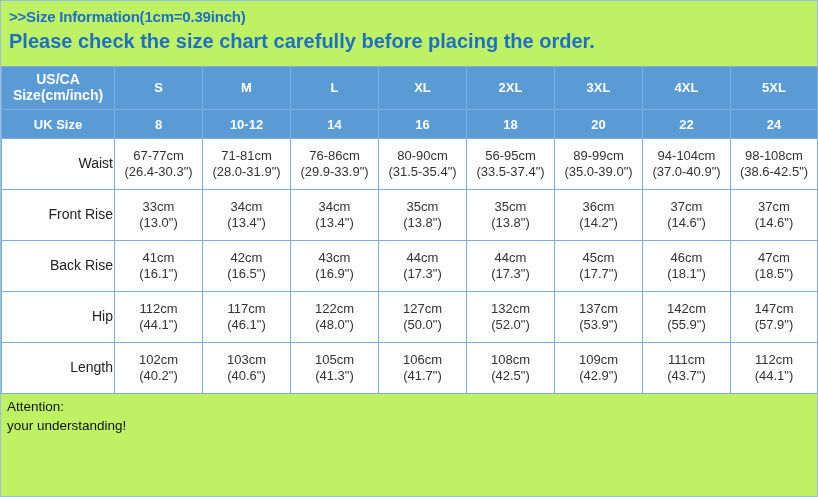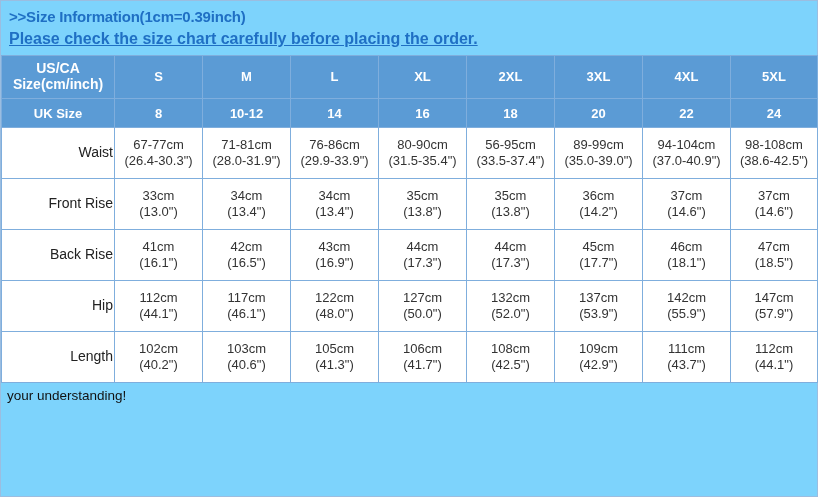--- a/index.html
+++ b/index.html
@@ -12,36 +12,35 @@
     background: #ffffff;
     font-family: "Liberation Sans", sans-serif;
     color: #000000;
     overflow: hidden;
   }
   .page {
     width: 818px;
     height: 497px;
     box-sizing: border-box;
     border: 1px solid #9bbde0;
-    background: #7dd3fc;
+    background: #bef264;
     position: relative;
   }
   .hdr1 {
     color: #1f6fc4;
     font-size: 15px;
     font-weight: bold;
     padding: 7px 8px 2px 8px;
     letter-spacing: -0.2px;
   }
   .hdr2 {
     color: #1f6fc4;
-    font-size: 16px;
+    font-size: 20px;
     font-weight: bold;
-    padding: 3px 8px 7px 8px;
-    text-decoration: underline;
+    padding: 3px 8px 13px 8px;
   }
   table.size {
     border-collapse: collapse;
     width: 816px;
     table-layout: fixed;
   }
   table.size td, table.size th {
     border: 1px solid #7faedd;
     text-align: center;
     vertical-align: middle;
@@ -316,16 +315,17 @@
           </td>
         <td>
             <span class="cellline2">112cm</span>
             <span class="cellline2">(44.1")</span>
           </td>
       </tr>
     </tbody>
   </table>
 
   <div class="attention">
+    <div>Attention:</div>
     <div>your understanding!</div>
   </div>
 
 </div>
 
 </body></html>

